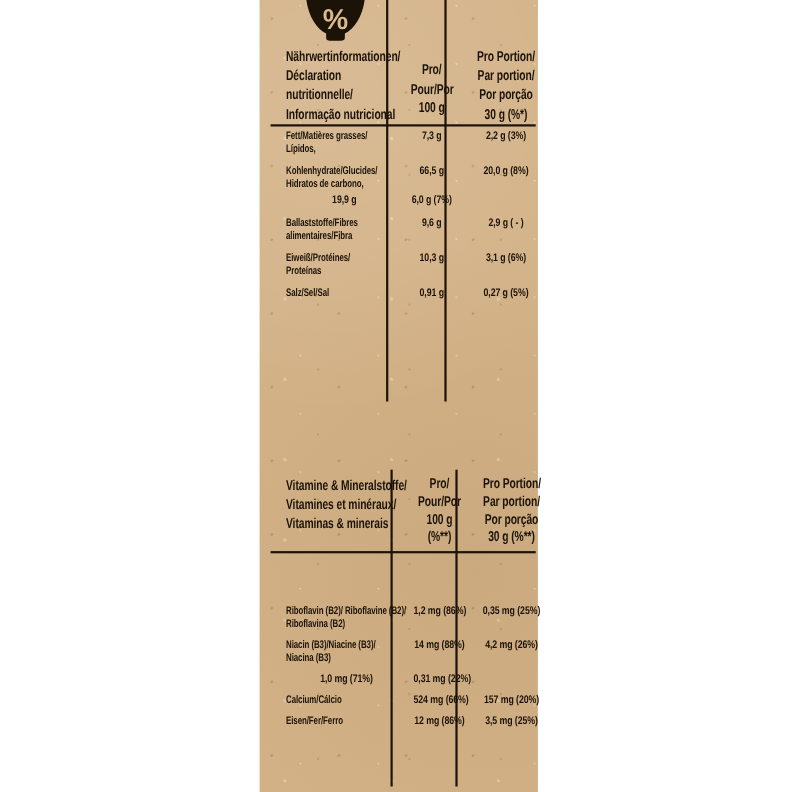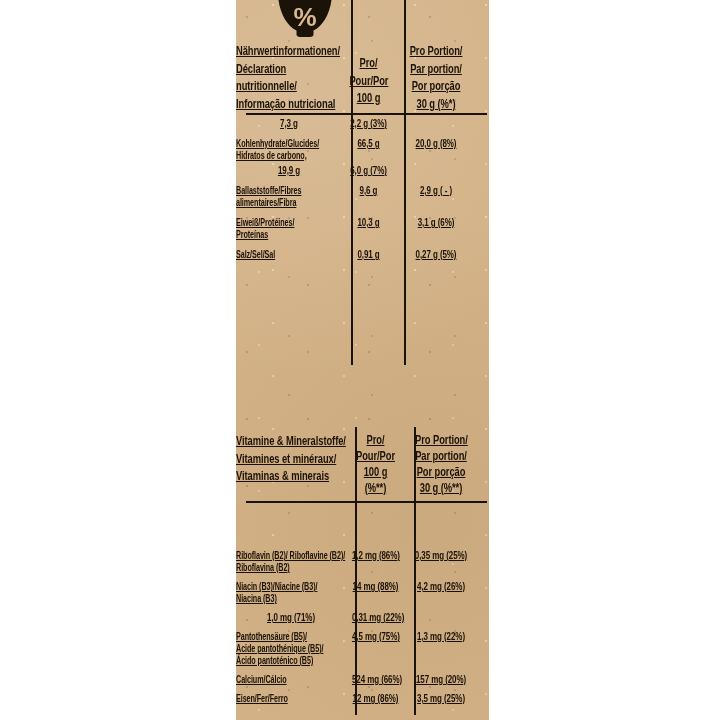--- a/index.html
+++ b/index.html
@@ -26,21 +26,21 @@
   #v1b { left:168px; top:0;     height:365px; }
   #v2a { left:119px; top:427px; height:288px; }
   #v2b { left:178px; top:427px; height:288px; }
   .hrule { position:absolute; left:10px; width:241px; height:2px; background:#1b1208; }
   #h1 { top:113px; }
   #h2 { top:501px; }
 
   .grid { display:grid; }
   .grid.t1 { grid-template-columns:106px 53px 82px; }
   .grid.t2 { grid-template-columns:110px 59px 72px; }
-  .thead, .tbody { position:absolute; left:0; width:241px;text-decoration:underline; }
+  .thead, .tbody { position:absolute; left:24px; width:241px; }
   #t1-header { top:42px; }
   #t1-body   { top:118px; }
   #t2-header { top:432px; }
   #t2-body   { top:507px;margin-top:36px; }
 
   .cl {
     font-weight:bold; white-space:nowrap; letter-spacing:-0.1px;
     transform:scaleX(0.72); transform-origin:0 50%;
   }
   .ctr { text-align:center; }
@@ -86,20 +86,24 @@
         </div>
         <div class="hcell c3 ctr">
           <div class="cl">Pro Portion/</div>
           <div class="cl">Par portion/</div>
           <div class="cl">Por porção</div>
           <div class="cl">30 g (%*)</div>
         </div>
       </div>
     <div class="tbody t1" id="t1-body">
         <div class="row grid t1">
+          <div class="cell c1">
+            <div class="cl">Fett/Matières grasses/</div>
+            <div class="cl">Lípidos,</div>
+          </div>
           <div class="cell c2 ctr">
             <div class="cl">7,3 g</div>
           </div>
           <div class="cell c3 ctr">
             <div class="cl">2,2 g (3%)</div>
           </div>
         </div>
         <div class="row grid t1">
           <div class="cell c1">
             <div class="cl">Kohlenhydrate/Glucides/</div>
@@ -208,33 +212,20 @@
         <div class="row grid t2">
           <div class="cell c2 ctr">
             <div class="cl">1,0 mg (71%)</div>
           </div>
           <div class="cell c3 ctr">
             <div class="cl">0,31 mg (22%)</div>
           </div>
         </div>
         <div class="row grid t2">
           <div class="cell c1">
-            <div class="cl">Pantothensäure (B5)/</div>
-            <div class="cl">Acide pantothénique (B5)/</div>
-            <div class="cl">Ácido pantoténico (B5)</div>
-          </div>
-          <div class="cell c2 ctr">
-            <div class="cl">4,5 mg (75%)</div>
-          </div>
-          <div class="cell c3 ctr">
-            <div class="cl">1,3 mg (22%)</div>
-          </div>
-        </div>
-        <div class="row grid t2">
-          <div class="cell c1">
             <div class="cl">Calcium/Cálcio</div>
           </div>
           <div class="cell c2 ctr">
             <div class="cl">524 mg (66%)</div>
           </div>
           <div class="cell c3 ctr">
             <div class="cl">157 mg (20%)</div>
           </div>
         </div>
         <div class="row grid t2">

